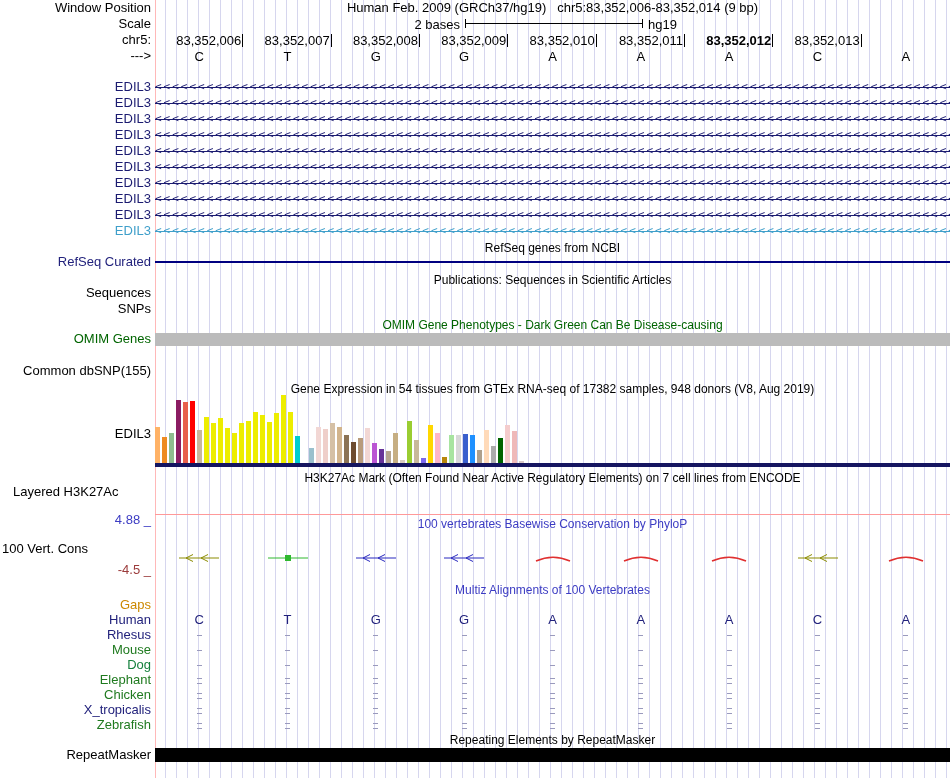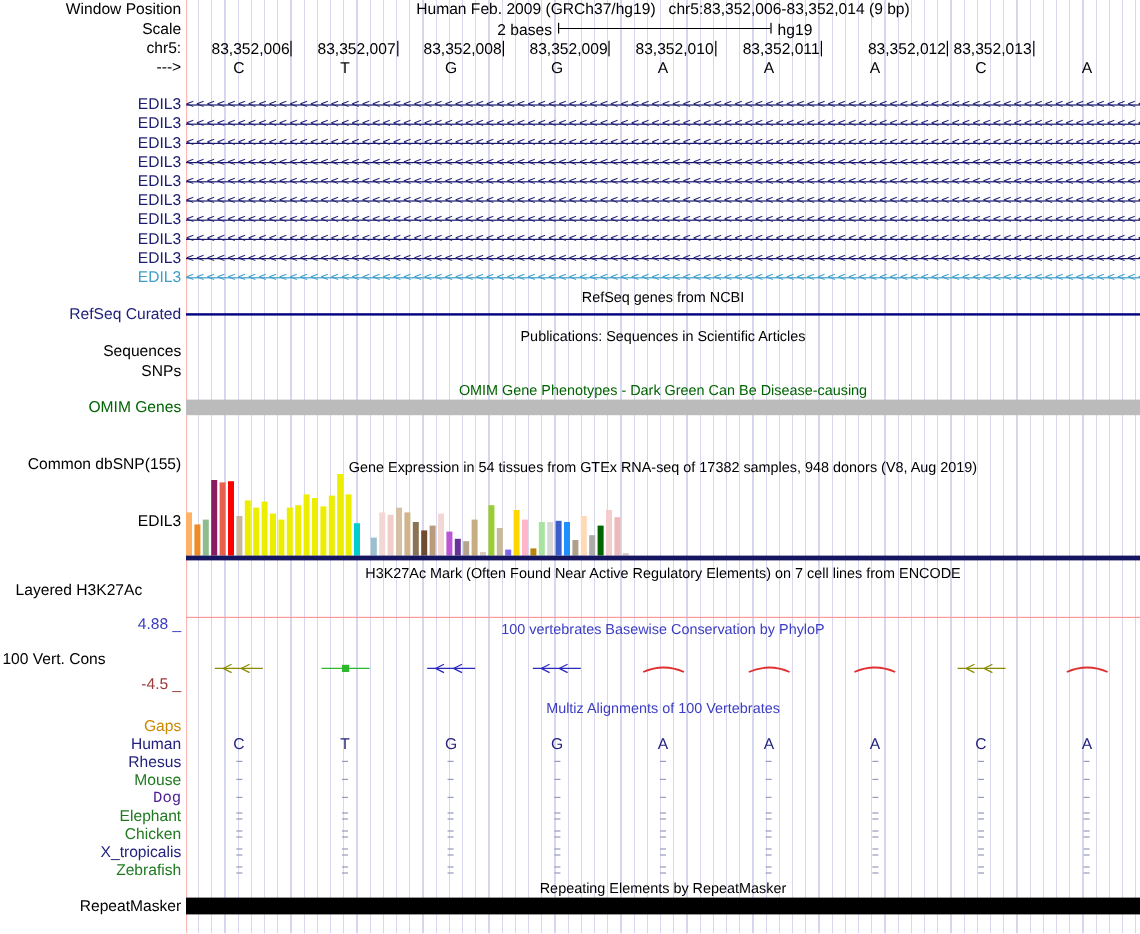--- a/index.html
+++ b/index.html
@@ -75,21 +75,21 @@
         <div class="ruler-tick"></div>
       </div>
       <div class="ruler-cell" style="left: 508.333px; width: 88.3333px; top: 33px;">
         <span>83,352,010</span>
         <div class="ruler-tick"></div>
       </div>
       <div class="ruler-cell" style="left: 596.667px; width: 88.3333px; top: 33px;">
         <span>83,352,011</span>
         <div class="ruler-tick"></div>
       </div>
-      <div class="ruler-cell" style="left: 702px; width: 88.3333px; top: 33px;">
+      <div class="ruler-cell" style="left: 685px; width: 88.3333px; top: 33px; font-weight: bold;">
         <span>83,352,012</span>
         <div class="ruler-tick"></div>
       </div>
       <div class="ruler-cell" style="left: 773.333px; width: 88.3333px; top: 33px;">
         <span>83,352,013</span>
         <div class="ruler-tick"></div>
       </div>
     </div>
   <div id="base-row">
       <div class="col" style="left: 155px; width: 88.3333px; top: 49px;">C</div>
@@ -163,21 +163,21 @@
   <div class="track-line" style="top:261px;height:2px;background:#000080"></div>
 
   <div class="ct" style="top:273px">Publications: Sequences in Scientific Articles</div>
   <div class="ll" style="top:286px">Sequences</div>
   <div class="ll" style="top:302px">SNPs</div>
 
   <div class="ct" style="top:318px;color:#006400">OMIM Gene Phenotypes - Dark Green Can Be Disease-causing</div>
   <div class="omim-bar" style="top:333px"></div>
   <div class="ll" style="top:332px;color:#006400">OMIM Genes</div>
 
-  <div class="ll" style="top:380px">Common dbSNP(155)</div>
+  <div class="ll" style="top:364px">Common dbSNP(155)</div>
 
   <div class="ct" style="top:382px">Gene Expression in 54 tissues from GTEx RNA-seq of 17382 samples, 948 donors (V8, Aug 2019)</div>
   <div class="ll" style="top:427px">EDIL3</div>
   <div class="gtex-bars" id="gtex-bars">
       <div class="gtex-bar" style="height: 36px; background: rgb(255, 178, 102);"></div>
       <div class="gtex-bar" style="height: 26px; background: rgb(238, 139, 34);"></div>
       <div class="gtex-bar" style="height: 30px; background: rgb(143, 188, 143);"></div>
       <div class="gtex-bar" style="height: 63px; background: rgb(139, 28, 98);"></div>
       <div class="gtex-bar" style="height: 61px; background: rgb(232, 96, 76);"></div>
       <div class="gtex-bar" style="height: 62px; background: rgb(255, 0, 0);"></div>
@@ -301,21 +301,21 @@
       <div class="ll" style="top: 643px; color: rgb(31, 122, 31);">Mouse</div>
       <div class="mz-cell" style="left: 155px; width: 88.3333px; top: 642px; height: 15px; line-height: 15px;"><span class="dash1"></span></div>
       <div class="mz-cell" style="left: 243.333px; width: 88.3333px; top: 642px; height: 15px; line-height: 15px;"><span class="dash1"></span></div>
       <div class="mz-cell" style="left: 331.667px; width: 88.3333px; top: 642px; height: 15px; line-height: 15px;"><span class="dash1"></span></div>
       <div class="mz-cell" style="left: 420px; width: 88.3333px; top: 642px; height: 15px; line-height: 15px;"><span class="dash1"></span></div>
       <div class="mz-cell" style="left: 508.333px; width: 88.3333px; top: 642px; height: 15px; line-height: 15px;"><span class="dash1"></span></div>
       <div class="mz-cell" style="left: 596.667px; width: 88.3333px; top: 642px; height: 15px; line-height: 15px;"><span class="dash1"></span></div>
       <div class="mz-cell" style="left: 685px; width: 88.3333px; top: 642px; height: 15px; line-height: 15px;"><span class="dash1"></span></div>
       <div class="mz-cell" style="left: 773.333px; width: 88.3333px; top: 642px; height: 15px; line-height: 15px;"><span class="dash1"></span></div>
       <div class="mz-cell" style="left: 861.667px; width: 88.3333px; top: 642px; height: 15px; line-height: 15px;"><span class="dash1"></span></div>
-      <div class="ll" style="top: 658px; color: #4c1d95; font-family: Liberation Mono, monospace;">Dog</div>
+      <div class="ll" style="top: 658px; color: #15803d;">Dog</div>
       <div class="mz-cell" style="left: 155px; width: 88.3333px; top: 657px; height: 15px; line-height: 15px;"><span class="dash1"></span></div>
       <div class="mz-cell" style="left: 243.333px; width: 88.3333px; top: 657px; height: 15px; line-height: 15px;"><span class="dash1"></span></div>
       <div class="mz-cell" style="left: 331.667px; width: 88.3333px; top: 657px; height: 15px; line-height: 15px;"><span class="dash1"></span></div>
       <div class="mz-cell" style="left: 420px; width: 88.3333px; top: 657px; height: 15px; line-height: 15px;"><span class="dash1"></span></div>
       <div class="mz-cell" style="left: 508.333px; width: 88.3333px; top: 657px; height: 15px; line-height: 15px;"><span class="dash1"></span></div>
       <div class="mz-cell" style="left: 596.667px; width: 88.3333px; top: 657px; height: 15px; line-height: 15px;"><span class="dash1"></span></div>
       <div class="mz-cell" style="left: 685px; width: 88.3333px; top: 657px; height: 15px; line-height: 15px;"><span class="dash1"></span></div>
       <div class="mz-cell" style="left: 773.333px; width: 88.3333px; top: 657px; height: 15px; line-height: 15px;"><span class="dash1"></span></div>
       <div class="mz-cell" style="left: 861.667px; width: 88.3333px; top: 657px; height: 15px; line-height: 15px;"><span class="dash1"></span></div>
       <div class="ll" style="top: 673px; color: rgb(31, 122, 31);">Elephant</div>

